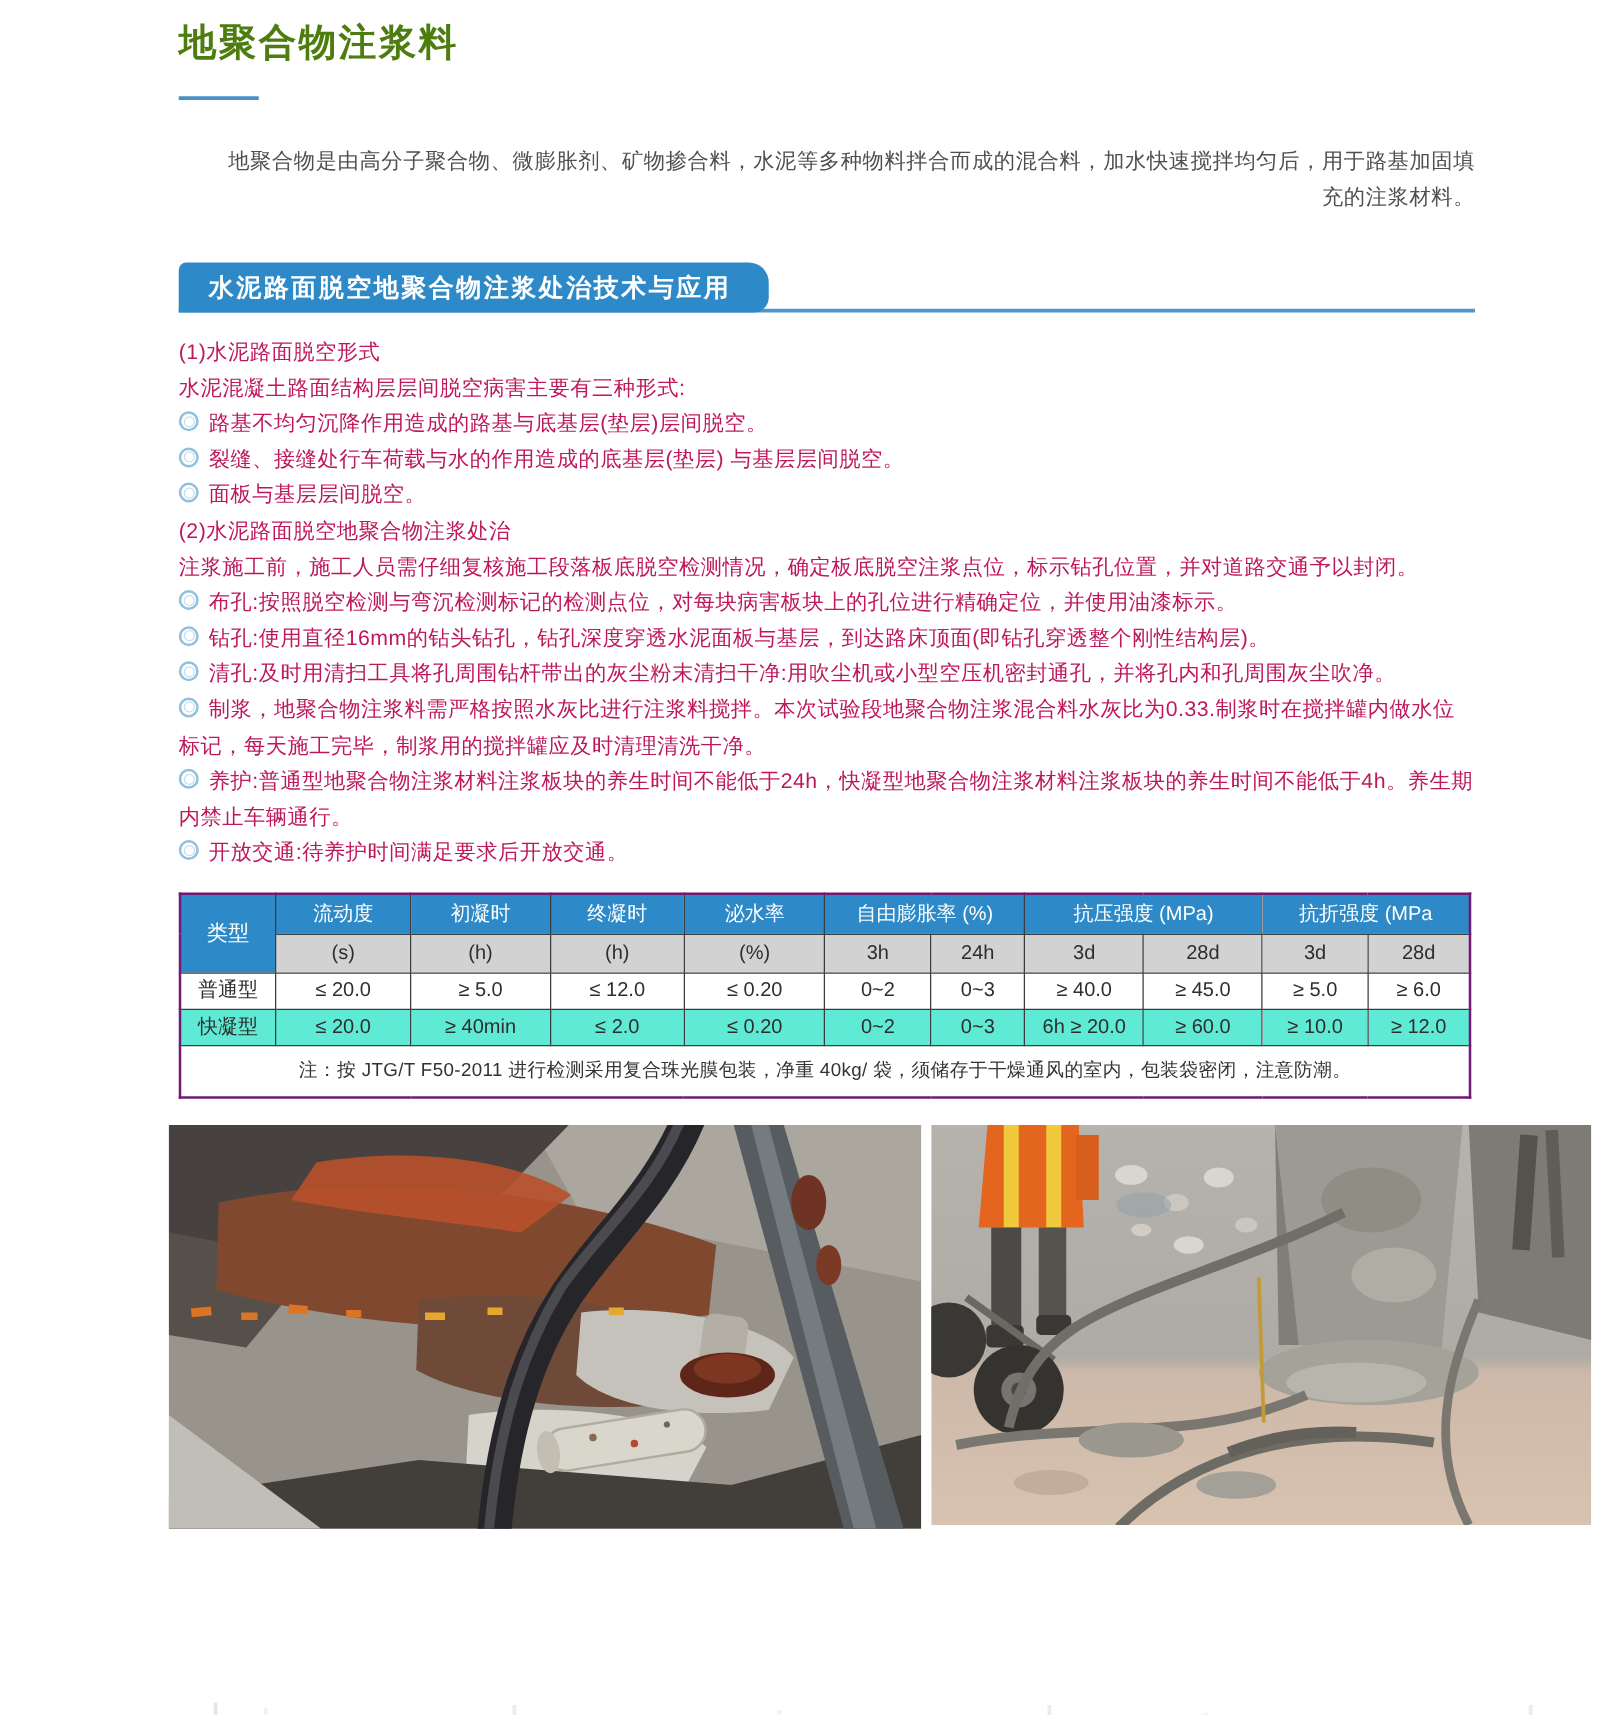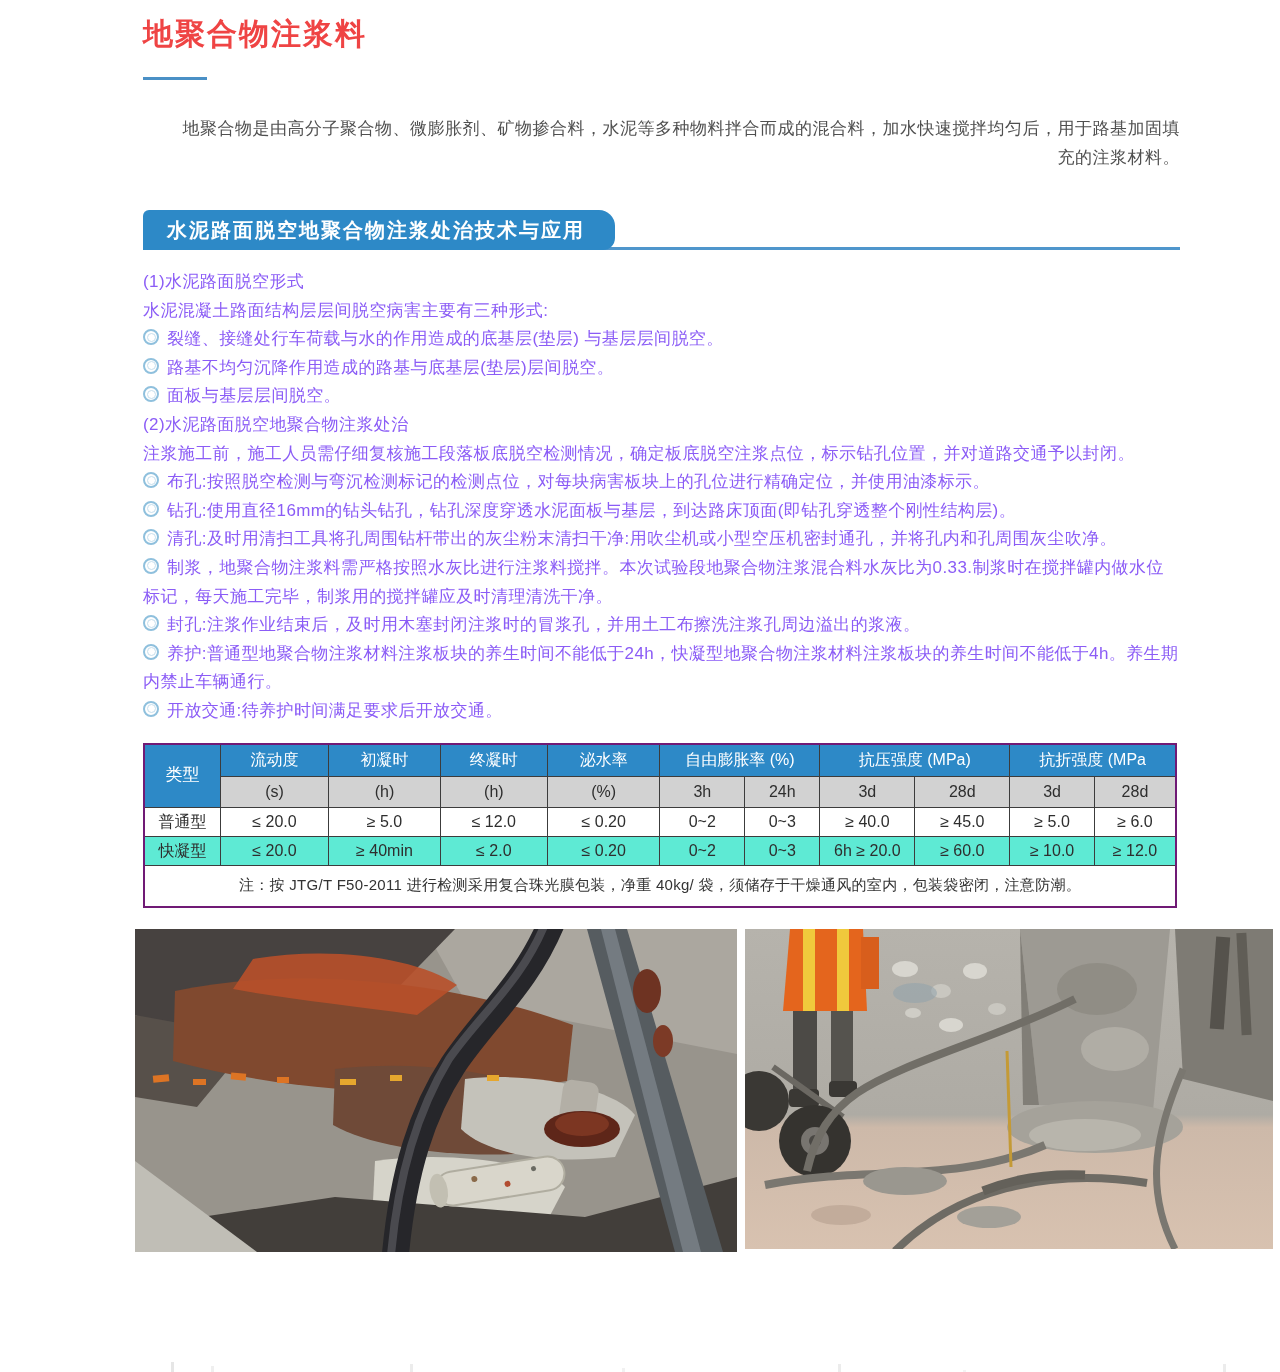--- a/index.html
+++ b/index.html
@@ -6,21 +6,21 @@
   body{
     width:1280px;height:1372px;overflow:hidden;background:#ffffff;
     font-family:"Liberation Sans","DejaVu Sans",sans-serif;
     -webkit-font-smoothing:antialiased;
   }
   .page{position:relative;width:1280px;height:1372px;background:#fff;}
   .content{margin-left:143px;width:1037px;}
 
   
   .page-title{
-    margin:14px 0 0 0;font-size:30px;font-weight:bold;color:#ef4444;letter-spacing:2px;
+    margin:14px 0 0 0;font-size:30px;font-weight:bold;color:#4d7c0f;letter-spacing:2px;
   }
   .title-underline{width:64px;height:3px;background:#4a90c6;margin-top:22px;}
 
   
   .intro{
     margin:34px 0 0 0;font-size:17px;line-height:29px;color:#4f4f4f;
     text-indent:2em;letter-spacing:.5px;text-align:right;
   }
 
   
@@ -28,21 +28,21 @@
   .banner-line{position:absolute;left:0;bottom:0;width:100%;height:3px;background:#4f96cc;}
   .banner{
     position:relative;z-index:1;display:inline-block;background:#2d89c7;color:#ffffff;
     font-size:20px;font-weight:bold;letter-spacing:2px;
     padding:7px 30px 6px 24px;border-radius:6px 16px 12px 0;
   }
   .sec1-banner-row{margin-top:38px;}
   .sec2-banner-row{margin-top:24px;}
 
   
-  .paragraphs{margin-top:18px;font-size:17px;line-height:28.6px;color:#8b5cf6;letter-spacing:.4px;}
+  .paragraphs{margin-top:18px;font-size:17px;line-height:28.6px;color:#be185d;letter-spacing:.4px;}
   .body-line{margin:0;}
   .blt{
     position:relative;display:inline-block;width:12px;height:12px;border-radius:50%;
     border:2.5px solid #8fc0dd;margin-right:8px;vertical-align:-1px;background:#fff;
   }
   .blt::after{
     content:'';position:absolute;left:1.5px;top:1.5px;right:1.5px;bottom:1.5px;
     border-radius:50%;border:1.5px solid #c5deed;
   }
 
@@ -83,30 +83,29 @@
     <p class="intro">地聚合物是由高分子聚合物、微膨胀剂、矿物掺合料，水泥等多种物料拌合而成的混合料，加水快速搅拌均匀后，用于路基加固填充的注浆材料。</p>
 
     <div class="banner-row sec1-banner-row">
       <div class="banner-line"></div>
       <div class="banner">水泥路面脱空地聚合物注浆处治技术与应用</div>
     </div>
 
     <div class="paragraphs" id="paragraphs">
         <p class="body-line">(1)水泥路面脱空形式</p>
         <p class="body-line">水泥混凝土路面结构层层间脱空病害主要有三种形式:</p>
+        <p class="body-line"><span class="blt"></span>路基不均匀沉降作用造成的路基与底基层(垫层)层间脱空。</p>
         <p class="body-line"><span class="blt"></span>裂缝、接缝处行车荷载与水的作用造成的底基层(垫层) 与基层层间脱空。</p>
-        <p class="body-line"><span class="blt"></span>路基不均匀沉降作用造成的路基与底基层(垫层)层间脱空。</p>
         <p class="body-line"><span class="blt"></span>面板与基层层间脱空。</p>
         <p class="body-line">(2)水泥路面脱空地聚合物注浆处治</p>
         <p class="body-line">注浆施工前，施工人员需仔细复核施工段落板底脱空检测情况，确定板底脱空注浆点位，标示钻孔位置，并对道路交通予以封闭。</p>
         <p class="body-line"><span class="blt"></span>布孔:按照脱空检测与弯沉检测标记的检测点位，对每块病害板块上的孔位进行精确定位，并使用油漆标示。</p>
         <p class="body-line"><span class="blt"></span>钻孔:使用直径16mm的钻头钻孔，钻孔深度穿透水泥面板与基层，到达路床顶面(即钻孔穿透整个刚性结构层)。</p>
         <p class="body-line"><span class="blt"></span>清孔:及时用清扫工具将孔周围钻杆带出的灰尘粉末清扫干净:用吹尘机或小型空压机密封通孔，并将孔内和孔周围灰尘吹净。</p>
         <p class="body-line"><span class="blt"></span>制浆，地聚合物注浆料需严格按照水灰比进行注浆料搅拌。本次试验段地聚合物注浆混合料水灰比为0.33.制浆时在搅拌罐内做水位标记，每天施工完毕，制浆用的搅拌罐应及时清理清洗干净。</p>
-        <p class="body-line"><span class="blt"></span>封孔:注浆作业结束后，及时用木塞封闭注浆时的冒浆孔，并用土工布擦洗注浆孔周边溢出的浆液。</p>
         <p class="body-line"><span class="blt"></span>养护:普通型地聚合物注浆材料注浆板块的养生时间不能低于24h，快凝型地聚合物注浆材料注浆板块的养生时间不能低于4h。养生期内禁止车辆通行。</p>
         <p class="body-line"><span class="blt"></span>开放交通:待养护时间满足要求后开放交通。</p>
       </div>
 
 
     <div class="spec-table-wrap">
       <table class="spec" id="spec-table">
         <colgroup>
           <col style="width:7.4%">
             <col style="width:10.5%">

